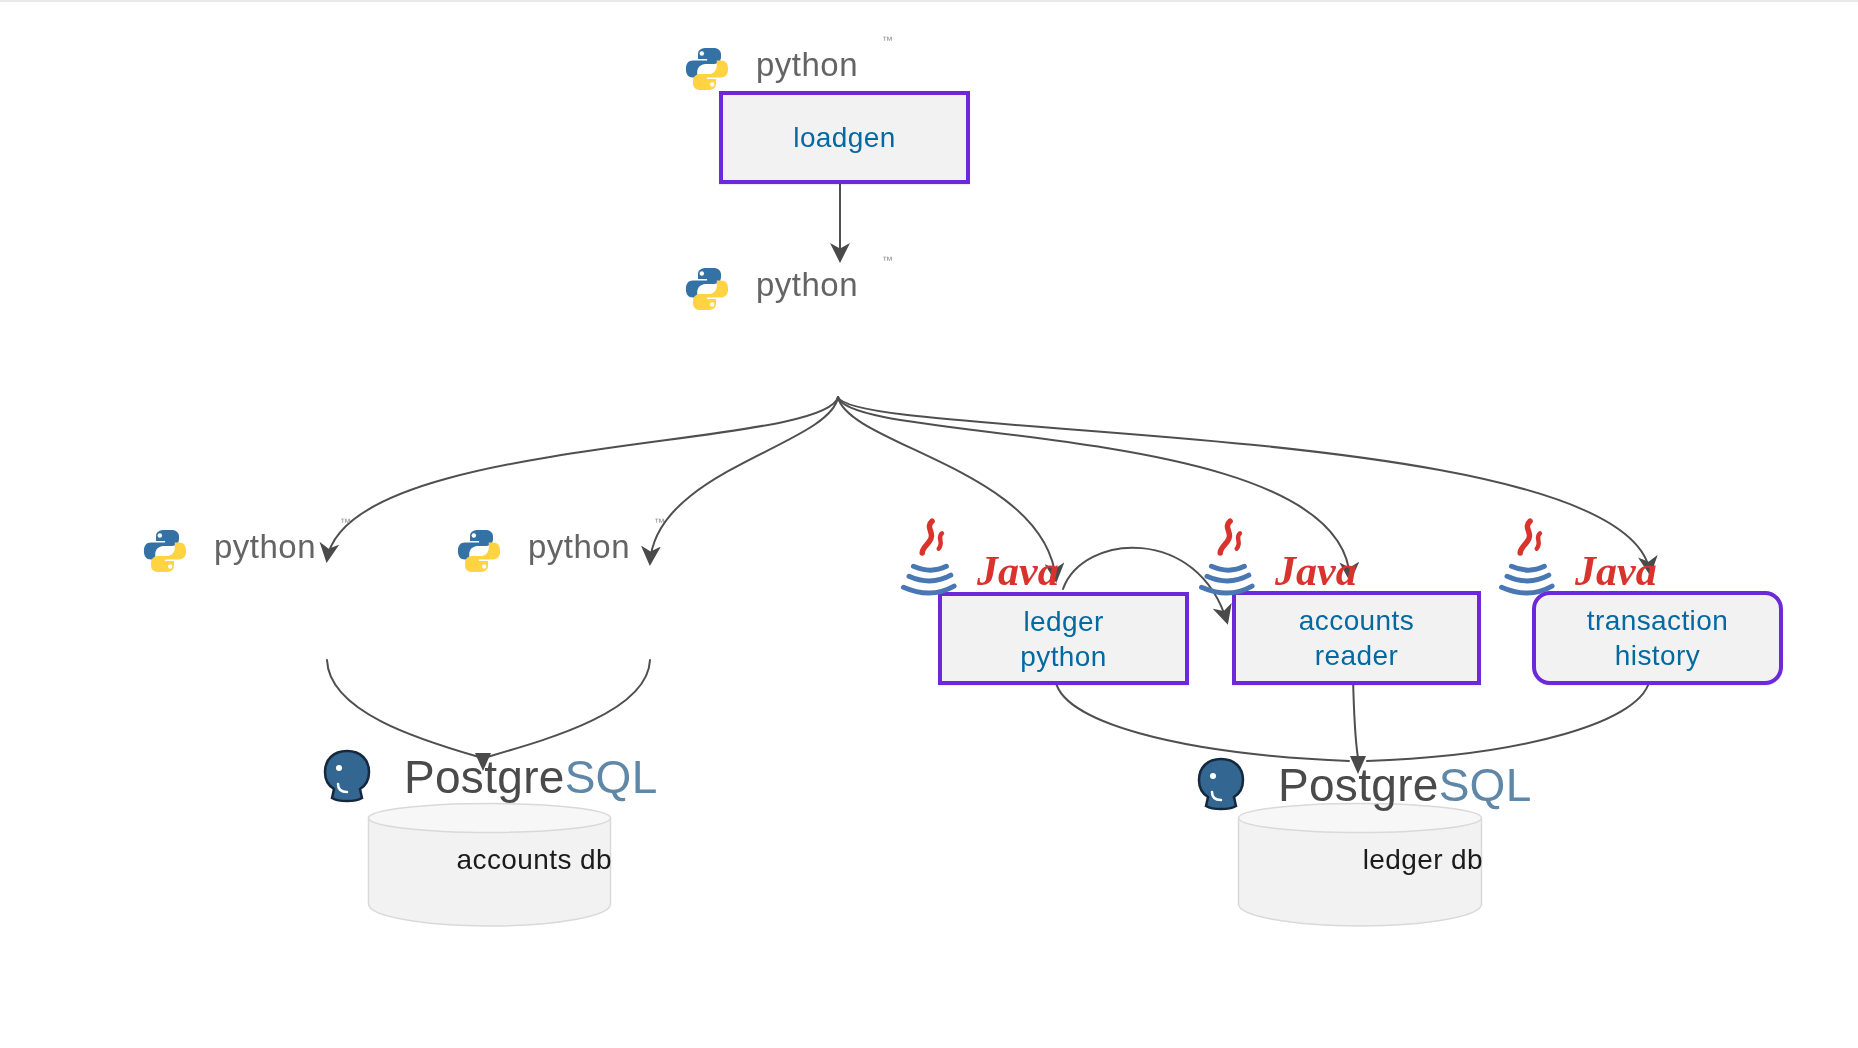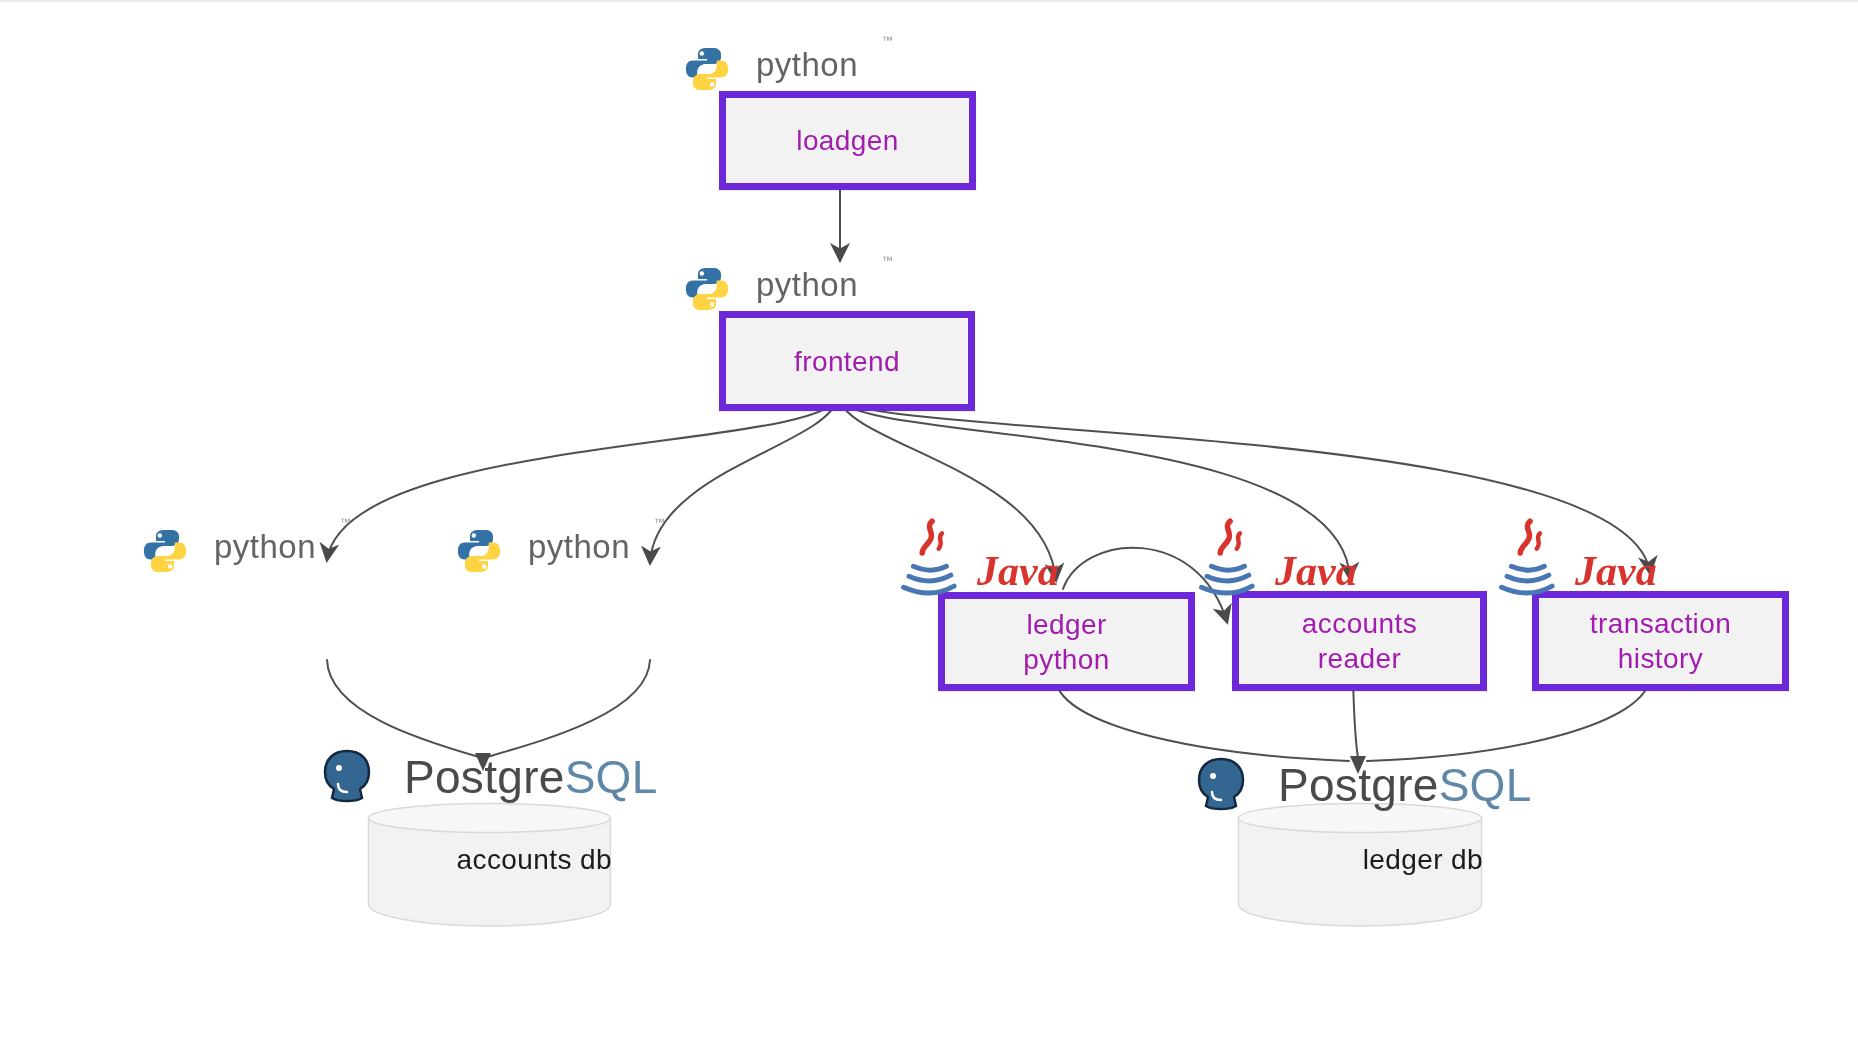--- a/index.html
+++ b/index.html
@@ -3,23 +3,23 @@
 <meta charset="utf-8">
 <style>
   html,body{margin:0;padding:0;background:#ffffff;}
   body{width:1858px;height:1048px;position:relative;overflow:hidden;
        font-family:"Liberation Sans",sans-serif;}
   .topline{position:absolute;left:0;top:0;width:100%;height:0;
            border-top:2px solid #e9e9e9;}
   .canvas{position:absolute;left:0;top:0;width:1858px;height:1048px;}
   .edges{position:absolute;left:0;top:0;z-index:1;}
   .node-box{position:absolute;z-index:2;background:#f2f2f2;
-            border:7px solid #6d28d9;box-shadow:0 1px 1px rgba(0,0,0,.07);
+            border:4px solid #6d28d9;box-shadow:0 1px 1px rgba(0,0,0,.07);
             display:flex;flex-direction:column;align-items:center;justify-content:center;
-            color:#a21caf;font-size:28px;letter-spacing:.4px;line-height:35px;}
+            color:#0369a1;font-size:28px;letter-spacing:.4px;line-height:35px;}
   .cyl{position:absolute;z-index:2;}
   .cyl svg{position:absolute;left:0;top:0;}
   .cyl-label{position:absolute;left:0;top:42px;width:100%;text-align:right;
              font-size:28px;letter-spacing:.4px;color:#1b1b1b;}
   .pylogo{position:absolute;z-index:3;display:flex;gap:26px;}
   .pyword{font-size:33px;color:#646464;letter-spacing:.5px;}
   .tm{font-size:11px;color:#8a8a8a;position:relative;top:-12px;left:-2px;}
   .javalogo{position:absolute;z-index:3;display:flex;align-items:flex-end;gap:13px;}
   .javaword{font-family:"Liberation Serif",serif;font-style:italic;font-weight:700;
             font-size:42px;line-height:1;color:#d9332e;margin-bottom:20px;}
@@ -56,37 +56,34 @@
       <path d="M1650 677 C1647 722 1520 756 1367 761"></path>
     </g>
     <polygon points="475,753 491,753 483,771" fill="#4a4a4a"></polygon>
     <polygon points="1350,756 1366,756 1358,774" fill="#4a4a4a"></polygon>
   </svg>
 
   <div class="node-box" style="left:719px;top:91px;width:243px;height:85px;">
     <span>loadgen</span>
   </div>
 
-  <div class="node-box" style="left:719px;top:311px;width:242px;height:86px;">
-    <span>frontend</span>
-  </div>
 
 
 
   <div class="node-box" style="left:938px;top:592px;width:243px;height:85px;">
     <span>ledger</span>
     <span>python</span>
   </div>
 
   <div class="node-box" style="left:1232px;top:591px;width:241px;height:86px;">
     <span>accounts</span>
     <span>reader</span>
   </div>
 
-  <div class="node-box" style="left:1532px;top:591px;width:243px;height:86px;">
+  <div class="node-box" style="left:1532px;top:591px;width:243px;height:86px;border-radius:18px;">
     <span>transaction</span>
     <span>history</span>
   </div>
 
   <div class="cyl" style="left:367px;top:802px;width:245px;height:128px;">
     <svg width="245" height="128" viewBox="0 0 245 128">
       <path d="M1.5 16 L1.5 102 A121 22 0 0 0 243.5 102 L243.5 16 Z" fill="#f2f2f2" stroke="#d9d9d9" stroke-width="1.5"></path>
       <ellipse cx="122.5" cy="16" rx="121" ry="14.5" fill="#f7f7f7" stroke="#d9d9d9" stroke-width="1.5"></ellipse>
     </svg>
     <div class="cyl-label">accounts db</div>

